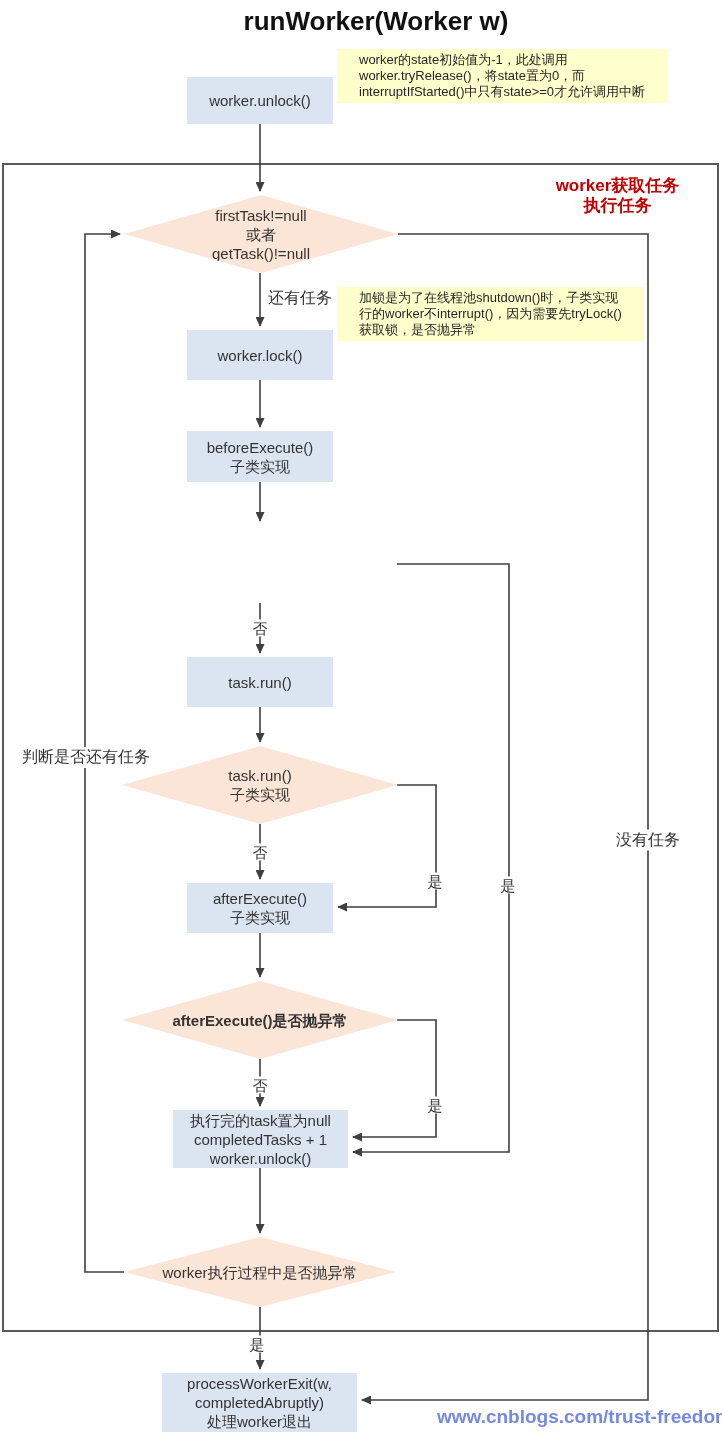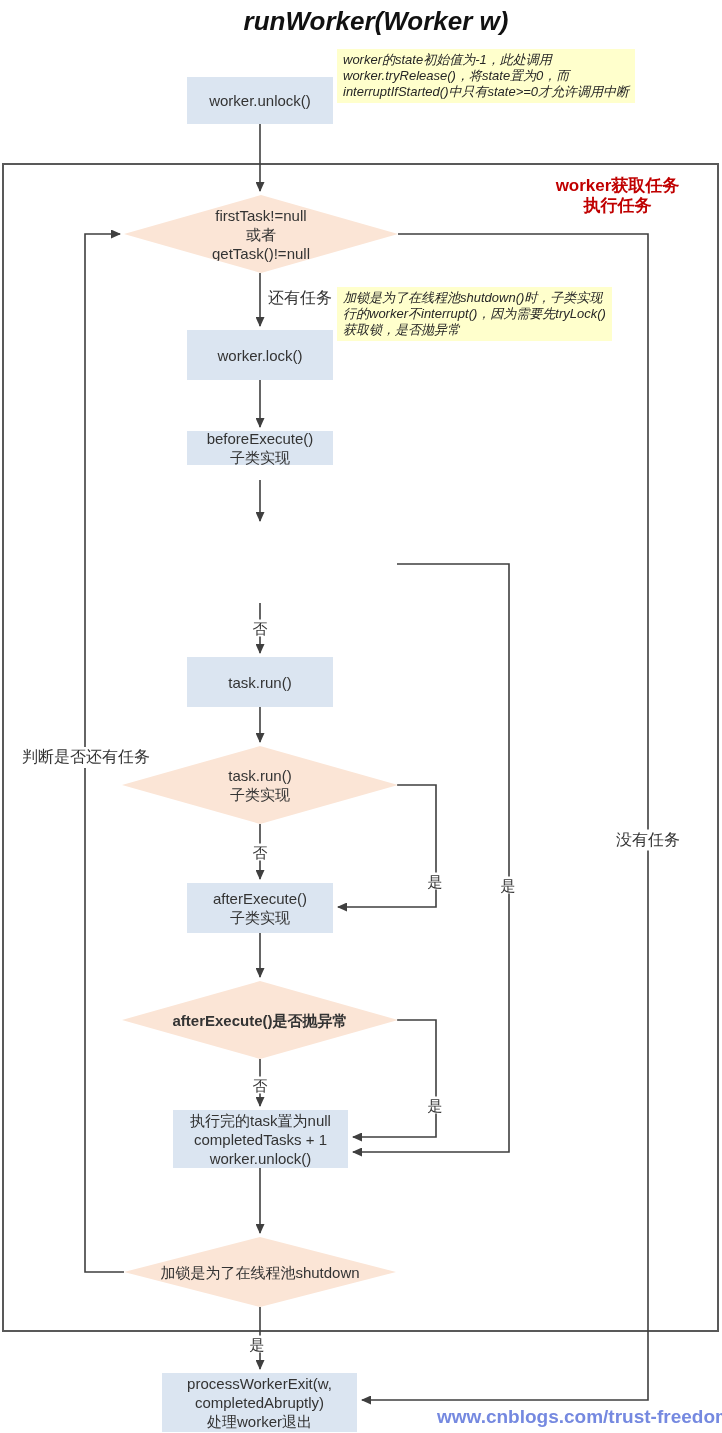--- a/index.html
+++ b/index.html
@@ -4,31 +4,31 @@
 <style>
   :root{
     --process-fill:#dbe5f1; --decision-fill:#fbe5d6; --note-fill:#ffffcc;
     --line:#3f3f3f; --container-border:#595959; --section-label:#c00000;
     --watermark:#7589e0; --text:#2e2e2e;
   }
   html,body{margin:0;padding:0;background:#fff;}
   #page{position:relative;width:722px;height:1433px;background:#fff;overflow:hidden;
         font-family:"Liberation Sans","DejaVu Sans",sans-serif;color:var(--text);}
   .abs{position:absolute;}
-  .title{font-size:26px;font-weight:bold;color:#111;text-align:center;font-style:italic;}
+  .title{font-size:26px;font-weight:bold;color:#111;text-align:center;}
   .container-frame{border:2px solid var(--container-border);background:transparent;}
   svg.edges{position:absolute;left:0;top:0;width:722px;height:1433px;pointer-events:none;}
   svg.edges path{fill:none;stroke:var(--line);stroke-width:1.6px;}
   .pbox{background:var(--process-fill);display:flex;flex-direction:column;align-items:center;
         justify-content:center;font-size:15px;line-height:19px;text-align:center;color:#333;}
   .dmd{background:var(--decision-fill);display:flex;flex-direction:column;align-items:center;
        justify-content:center;font-size:15px;line-height:19px;text-align:center;color:#333;
        clip-path:polygon(50% 0,100% 50%,50% 100%,0 50%);}
   .note{background:var(--note-fill);font-size:13px;line-height:16px;color:#262626;
-        padding:3px 6px;white-space:nowrap;font-style:italic;}
+        padding:3px 22px;white-space:nowrap;}
   .lbl{background:#fff;font-size:15px;line-height:17px;color:#333;padding:0 2px;white-space:nowrap;}
   .ctr{transform:translate(-50%,-50%);}
   .side-label{background:#fff;font-size:16px;color:#333;white-space:nowrap;padding:0 2px;}
   .section-label{color:var(--section-label);font-size:17px;line-height:20px;font-weight:bold;
                  text-align:center;white-space:nowrap;}
   .watermark{color:var(--watermark);font-size:19px;font-weight:bold;white-space:nowrap;}
 </style>
 </head>
 <body>
 
@@ -77,21 +77,21 @@
     <div>worker获取任务</div>
     <div>执行任务</div>
   </div>
 
   <div class="abs pbox" style="left:187px;top:77px;width:146px;height:47px;">
     <div>worker.unlock()</div>
   </div>
   <div class="abs pbox" style="left:187px;top:330px;width:146px;height:50px;">
     <div>worker.lock()</div>
   </div>
-  <div class="abs pbox" style="left:187px;top:431px;width:146px;height:34px;">
+  <div class="abs pbox" style="left:187px;top:431px;width:146px;height:51px;">
     <div>beforeExecute()</div>
     <div>子类实现</div>
   </div>
   <div class="abs pbox" style="left:187px;top:657px;width:146px;height:50px;">
     <div>task.run()</div>
   </div>
   <div class="abs pbox" style="left:187px;top:883px;width:146px;height:50px;">
     <div>afterExecute()</div>
     <div>子类实现</div>
   </div>
@@ -112,21 +112,21 @@
     <div>getTask()!=null</div>
   </div>
   <div class="abs dmd" style="left:122px;top:746px;width:276px;height:78px;">
     <div>task.run()</div>
     <div>子类实现</div>
   </div>
   <div class="abs dmd" style="left:122px;top:981px;width:276px;height:78px;font-weight:bold;">
     <div>afterExecute()是否抛异常</div>
   </div>
   <div class="abs dmd" style="left:124px;top:1237px;width:272px;height:70px;">
-    <div>加锁是为了在线程池shutdown</div>
+    <div>worker执行过程中是否抛异常</div>
   </div>
 
   <div class="abs lbl ctr" style="left:260px;top:297px;font-size:16px;margin-left:40px;">还有任务</div>
   <div class="abs lbl ctr" style="left:260px;top:628px;">否</div>
   <div class="abs lbl ctr" style="left:260px;top:852px;">否</div>
   <div class="abs lbl ctr" style="left:260px;top:1085px;">否</div>
   <div class="abs lbl ctr" style="left:435px;top:881px;">是</div>
   <div class="abs lbl ctr" style="left:508px;top:885px;">是</div>
   <div class="abs lbl ctr" style="left:435px;top:1105px;">是</div>
   <div class="abs lbl ctr" style="left:257px;top:1344px;">是</div>

